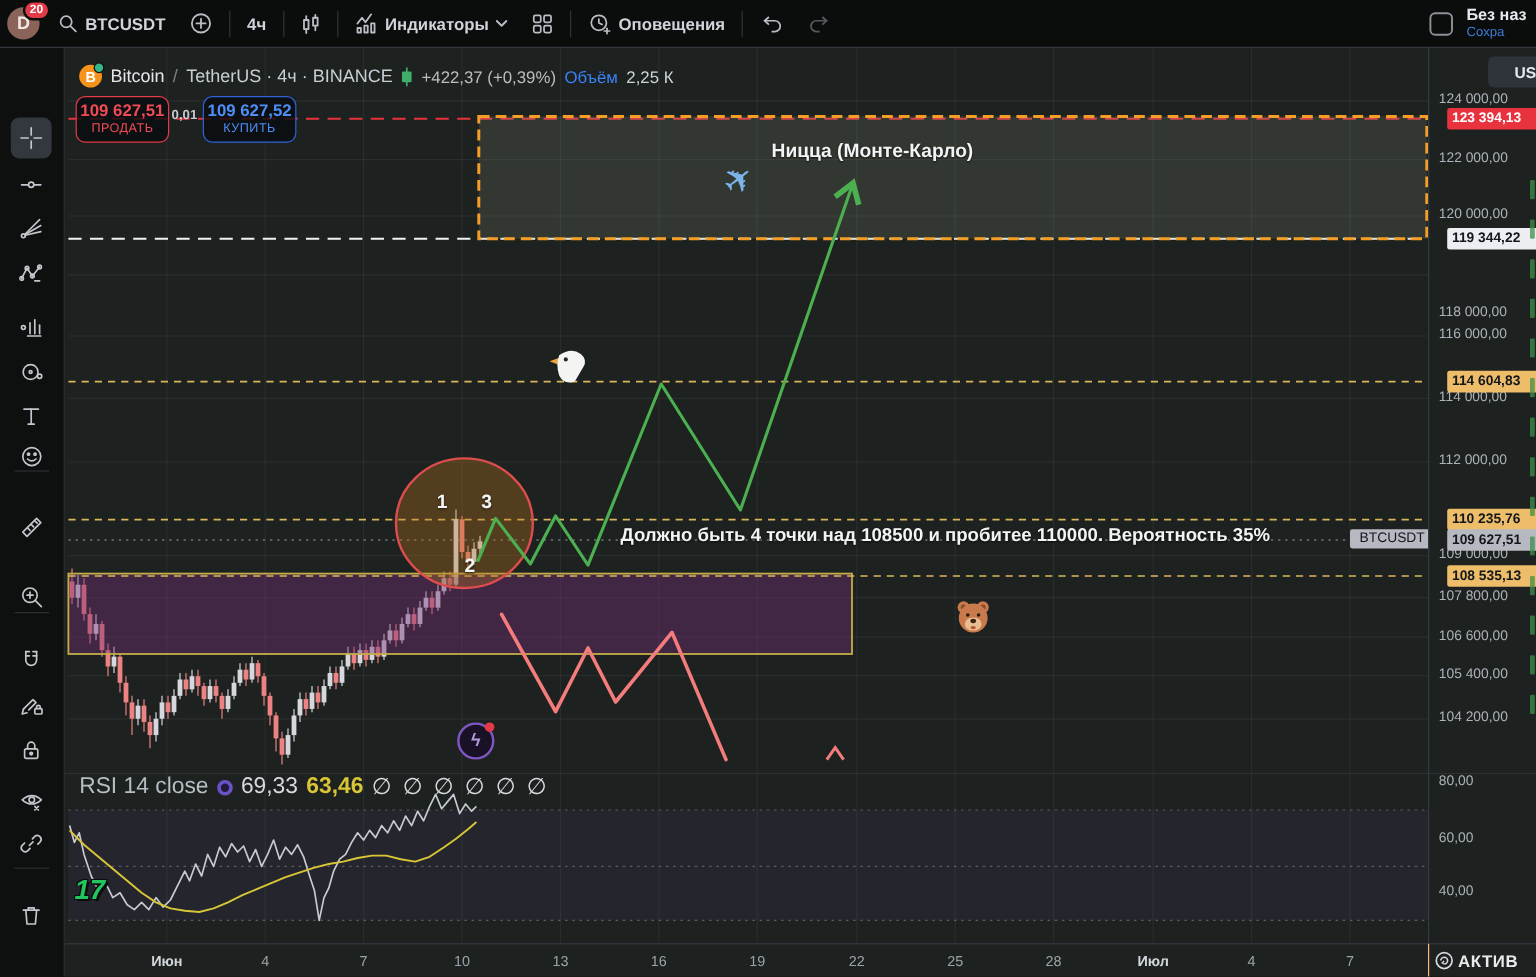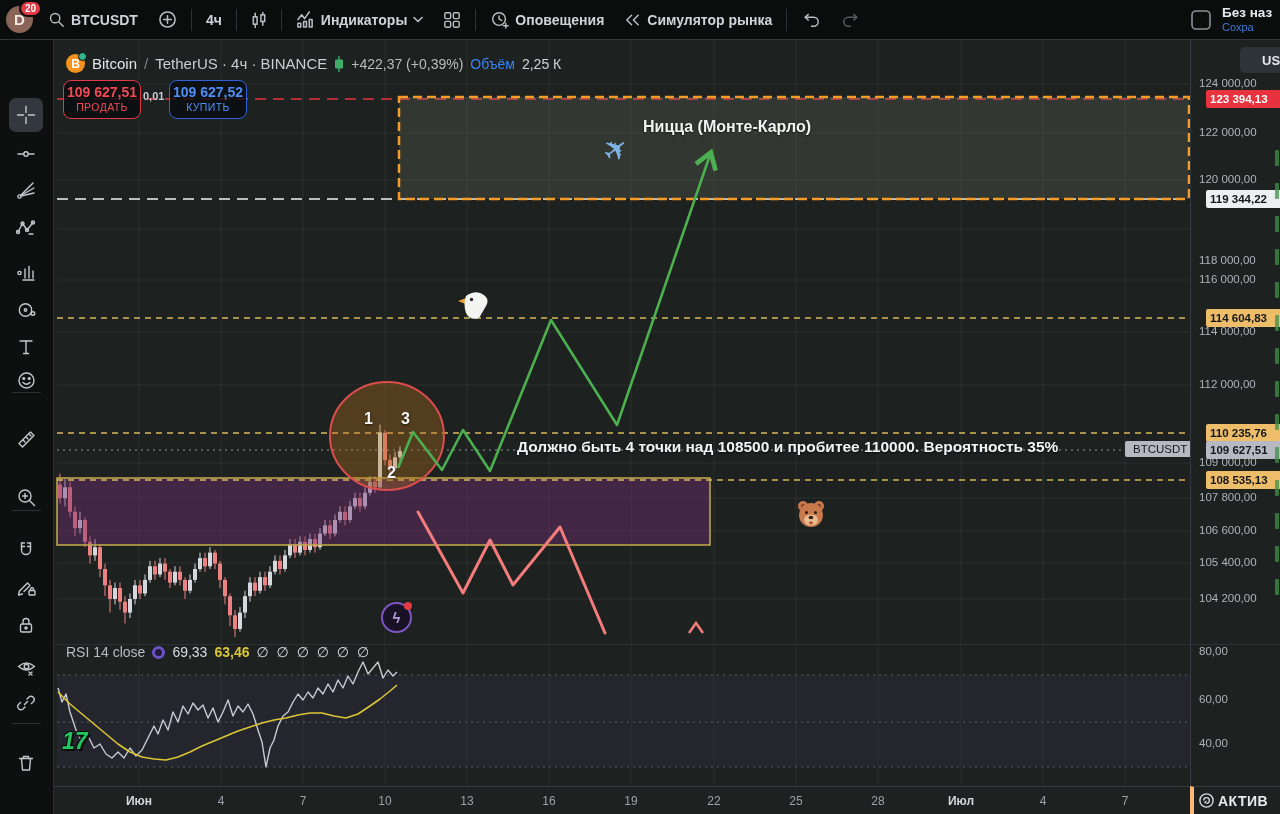--- a/index.html
+++ b/index.html
@@ -38,21 +38,21 @@
   .ord{width:76px;height:37px;border-radius:8px;background:rgba(10,12,16,.82);display:flex;flex-direction:column;
        align-items:center;justify-content:center;line-height:15px;z-index:12;}
   #sellbtn{border:1.5px solid #e23a46;color:#f04b55;}
   #buybtn{border:1.5px solid #2f62d9;color:#4e8ef7;}
   .ord .p{font-size:14px;font-weight:bold;}
   .ord .l{font-size:10.5px;letter-spacing:.4px;}
   #spread{font-size:11px;color:#c6cad1;font-weight:bold;z-index:12;}
   .note-text{color:#f2f3f5;font-weight:bold;font-size:15.5px;text-shadow:0 1px 2px rgba(0,0,0,.7);z-index:11;}
   .circ-num{color:#f4f5f7;font-weight:bold;font-size:16px;z-index:11;text-shadow:0 1px 2px rgba(0,0,0,.6);}
   #plane{font-size:30px;color:#7cb3e8;transform:rotate(-38deg);z-index:11;}
-  #rsi-legend{display:flex;align-items:center;gap:7px;font-size:14px;color:#b7bcc3;z-index:12;}
+  #rsi-legend{display:flex;align-items:center;gap:7px;font-size:19px;color:#b7bcc3;z-index:12;}
   #rsi-ic{width:13px;height:13px;border-radius:50%;border:3px solid #6a52c7;box-sizing:border-box;background:#221a38;}
   #tvlogo{font-weight:bold;font-size:23px;color:#22c55e;font-style:italic;z-index:12;
           text-shadow:2px 2px 0 #0c0d0d, -1px -1px 0 #0c0d0d,1px -1px 0 #0c0d0d,-1px 1px 0 #0c0d0d;}
   #sym-label{background:#b6b9c1;color:#15181d;font-size:11.5px;padding:2px 7px 2px 8px;border-radius:2px;z-index:12;}
   #badge-ev{width:27px;height:27px;border-radius:50%;border:2px solid #7e57c2;background:#191226;color:#b39ddb;
             display:flex;align-items:center;justify-content:center;font-size:15px;font-weight:bold;z-index:12;position:relative;}
   #badge-ev i{position:absolute;right:-2px;top:-2px;width:8px;height:8px;border-radius:50%;background:#e23a46;}
   
   #paxis{left:1190px;top:40px;width:90px;height:746px;background:#1d211f;border-left:1px solid #363a42;z-index:20;}
   #usdt-btn{position:absolute;left:5px;top:7px;width:74px;height:26px;background:#2e333a;border-radius:5px;
@@ -60,21 +60,21 @@
             color:#e6e9ee;font-size:13px;font-weight:bold;margin-left:44px;}
   .ptick{position:absolute;left:8px;font-size:11.5px;color:#aeb2ba;white-space:nowrap;}
   .plabel{position:absolute;left:15px;width:96px;height:18px;line-height:18px;font-size:11.5px;border-radius:2px;
           padding-left:4px;box-sizing:border-box;white-space:nowrap;font-weight:bold;}
   .strip{position:absolute;width:4px;border-radius:1px;background:#3f8f4a;opacity:.75;}
   
   #taxis{left:53px;top:786px;width:1137px;height:28px;background:#1d211f;border-top:1px solid #363a42;z-index:20;}
   .ttick{position:absolute;top:7px;width:40px;margin-left:-20px;text-align:center;font-size:12px;color:#9da2aa;}
   .ttick.b{color:#d3d7dd;font-weight:bold;}
   #corner{left:1190px;top:786px;width:90px;height:28px;background:#1d211f;border-top:1px solid #363a42;
-          border-left:4px solid #fdba74;z-index:21;display:flex;align-items:center;gap:3px;padding-left:4px;
+          border-left:1px solid #fdba74;z-index:21;display:flex;align-items:center;gap:3px;padding-left:4px;
           box-sizing:border-box;overflow:hidden;}
   #corner .txt{color:#e8eaee;font-size:14px;font-weight:bold;letter-spacing:.5px;white-space:nowrap;}
   .sep-line{position:absolute;background:#2c3036;z-index:9;}
 </style>
 </head>
 <body>
 
 <div id="stage">
 
   <div id="topbar" class="abs">
@@ -134,27 +134,20 @@
     </div>
     <div class="tb-sep"></div>
     <div class="tb-item">
       <svg class="tbicon" width="19" height="19" viewBox="0 0 21 21">
           <circle cx="10" cy="10" r="7"></circle>
           <polyline points="10,6.5 10,10 13,11.5"></polyline>
           <line x1="15" y1="17.5" x2="20" y2="17.5"></line>
           <line x1="17.5" y1="15" x2="17.5" y2="20"></line>
         </svg>
       <span>Оповещения</span>
-    </div>
-    <div class="tb-item">
-      <svg class="tbicon" width="17" height="16" viewBox="0 0 18 17">
-          <polyline points="8,3.5 3,8.5 8,13.5"></polyline>
-          <polyline points="15,3.5 10,8.5 15,13.5"></polyline>
-        </svg>
-      <span>Симулятор рынка</span>
     </div>
     <div class="tb-sep"></div>
     <div class="tb-item">
       <svg width="20" height="18" viewBox="0 0 22 20">
           <path d="M5 7 h9 a5 5 0 0 1 0 10 h-3" stroke="#b9bec6" fill="none" stroke-width="1.6"></path>
           <path d="M8.5 3.5 L4.5 7 L8.5 10.5" stroke="#b9bec6" fill="none" stroke-width="1.6"></path>
         </svg>
     </div>
     <div class="tb-item">
       <svg width="20" height="18" viewBox="0 0 22 20">

